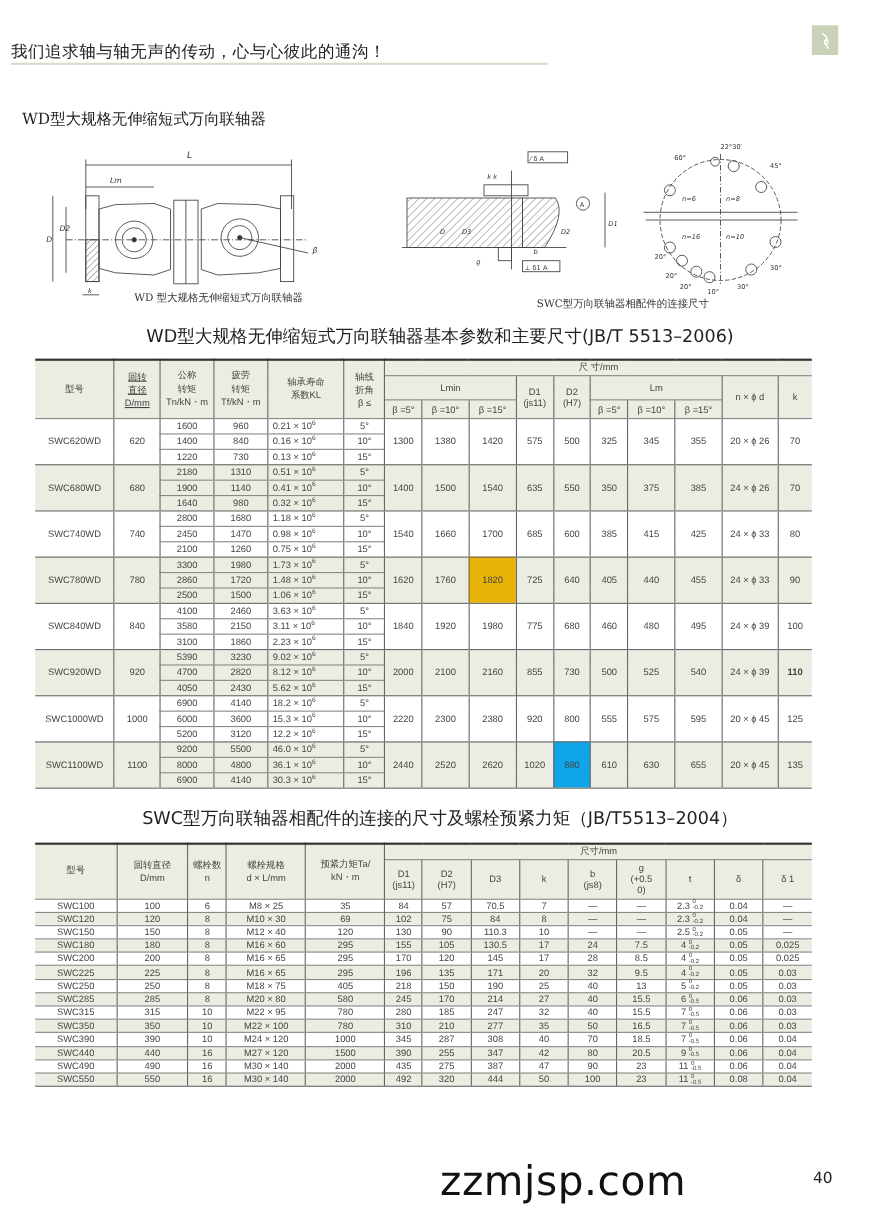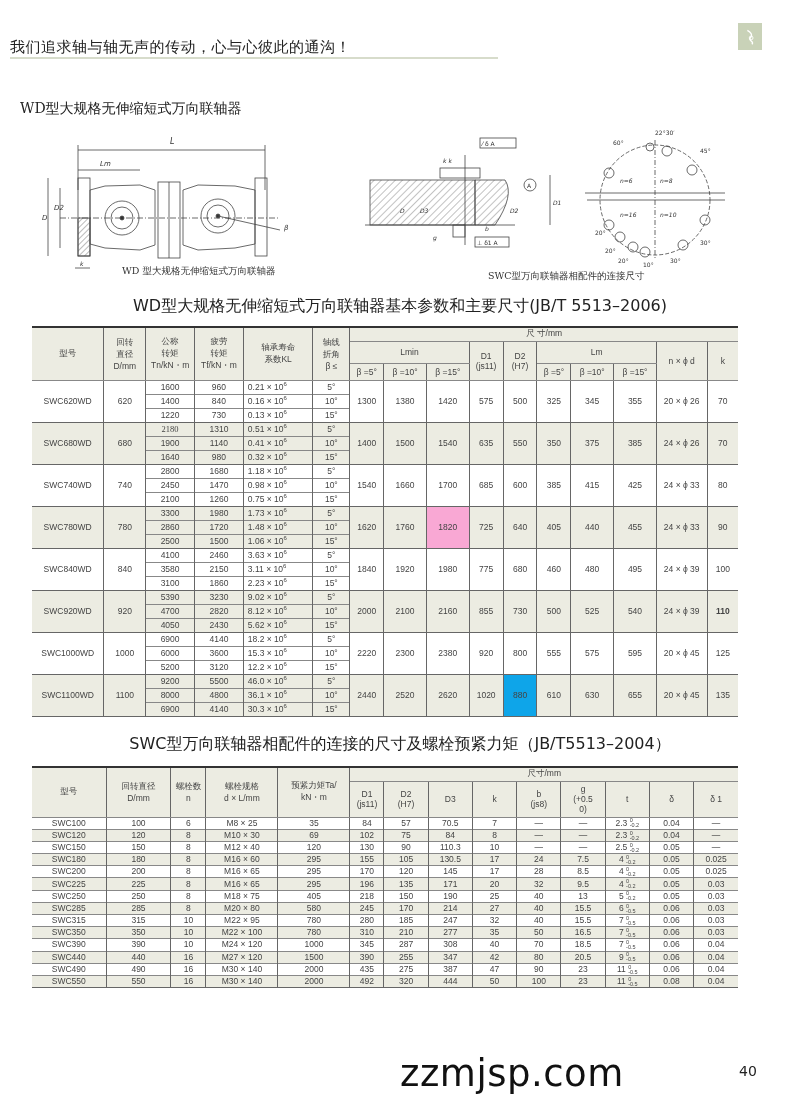--- a/index.html
+++ b/index.html
@@ -166,21 +166,21 @@
   </svg>
 </div>
 <div class="fig-caption" style="left:488px; top:270px;">SWC型万向联轴器相配件的连接尺寸</div>
 
 <div class="tbl-title" style="top:296px;">WD型大规格无伸缩短式万向联轴器基本参数和主要尺寸(JB/T 5513–2006)</div>
 
 <table class="t1" id="t1">
   <thead>
     <tr style="height:14px;">
       <th class="first-col" rowspan="3" style="width:72px;">型号</th>
-      <th rowspan="3" style="width:42px;"><span>回转</span><br><span>直径</span><br><span>D/mm</span></th>
+      <th rowspan="3" style="width:42px;text-decoration:underline;"><span>回转</span><br><span>直径</span><br><span>D/mm</span></th>
       <th rowspan="3" style="width:49px;"><span>公称</span><br><span>转矩</span><br><span>Tn/kN・m</span></th>
       <th rowspan="3" style="width:49px;"><span>疲劳</span><br><span>转矩</span><br><span>Tf/kN・m</span></th>
       <th rowspan="3" style="width:70px;"><span>轴承寿命</span><br><span>系数KL</span></th>
       <th rowspan="3" style="width:37px;"><span>轴线</span><br><span>折角</span><br><span>β ≤</span></th>
       <th class="last-col" colspan="10">尺  寸/mm</th>
     </tr>
     <tr style="height:22px;">
       <th colspan="3">Lmin</th>
       <th rowspan="2" style="width:34px;"><span>D1</span><br><span>(js11)</span></th>
       <th rowspan="2" style="width:34px;"><span>D2</span><br><span>(H7)</span></th>
@@ -224,21 +224,21 @@
       </tr>
       <tr>
         <td class="inner">1220</td>
         <td class="inner">730</td>
         <td class="inner kval">0.13 × 10<sup>6</sup></td>
         <td class="inner">15°</td>
       </tr>
       <tr class="grp-start">
         <td class="first-col" rowspan="3" style="background: rgb(236, 236, 226);">SWC680WD</td>
         <td rowspan="3" style="background: rgb(236, 236, 226);">680</td>
-        <td style="background: rgb(236, 236, 226); font-family: Liberation Serif, serif;">2180</td>
+        <td style="background: rgb(236, 236, 226);">2180</td>
         <td style="background: rgb(236, 236, 226);">1310</td>
         <td class="kval" style="background: rgb(236, 236, 226);">0.51 × 10<sup>6</sup></td>
         <td style="background: rgb(236, 236, 226);">5°</td>
         <td rowspan="3" style="background: rgb(236, 236, 226);">1400</td>
         <td rowspan="3" style="background: rgb(236, 236, 226);">1500</td>
         <td rowspan="3" style="background: rgb(236, 236, 226);">1540</td>
         <td rowspan="3" style="background: rgb(236, 236, 226);">635</td>
         <td rowspan="3" style="background: rgb(236, 236, 226);">550</td>
         <td rowspan="3" style="background: rgb(236, 236, 226);">350</td>
         <td rowspan="3" style="background: rgb(236, 236, 226);">375</td>
@@ -290,21 +290,21 @@
       </tr>
       <tr class="grp-start">
         <td class="first-col" rowspan="3" style="background: rgb(236, 236, 226);">SWC780WD</td>
         <td rowspan="3" style="background: rgb(236, 236, 226);">780</td>
         <td style="background: rgb(236, 236, 226);">3300</td>
         <td style="background: rgb(236, 236, 226);">1980</td>
         <td class="kval" style="background: rgb(236, 236, 226);">1.73 × 10<sup>6</sup></td>
         <td style="background: rgb(236, 236, 226);">5°</td>
         <td rowspan="3" style="background: rgb(236, 236, 226);">1620</td>
         <td rowspan="3" style="background: rgb(236, 236, 226);">1760</td>
-        <td rowspan="3" style="background: #f9a8d4; margin-left: 29px;">1820</td>
+        <td rowspan="3" style="background: #eab308; margin-left: 29px;">1820</td>
         <td rowspan="3" style="background: rgb(236, 236, 226);">725</td>
         <td rowspan="3" style="background: rgb(236, 236, 226);">640</td>
         <td rowspan="3" style="background: rgb(236, 236, 226);">405</td>
         <td rowspan="3" style="background: rgb(236, 236, 226);">440</td>
         <td rowspan="3" style="background: rgb(236, 236, 226);">455</td>
         <td rowspan="3" style="background: rgb(236, 236, 226);">24 × ϕ 33</td>
         <td class="last-col" rowspan="3" style="background: rgb(236, 236, 226);">90</td>
       </tr>
       <tr>
         <td class="inner" style="background: rgb(236, 236, 226);">2860</td>

